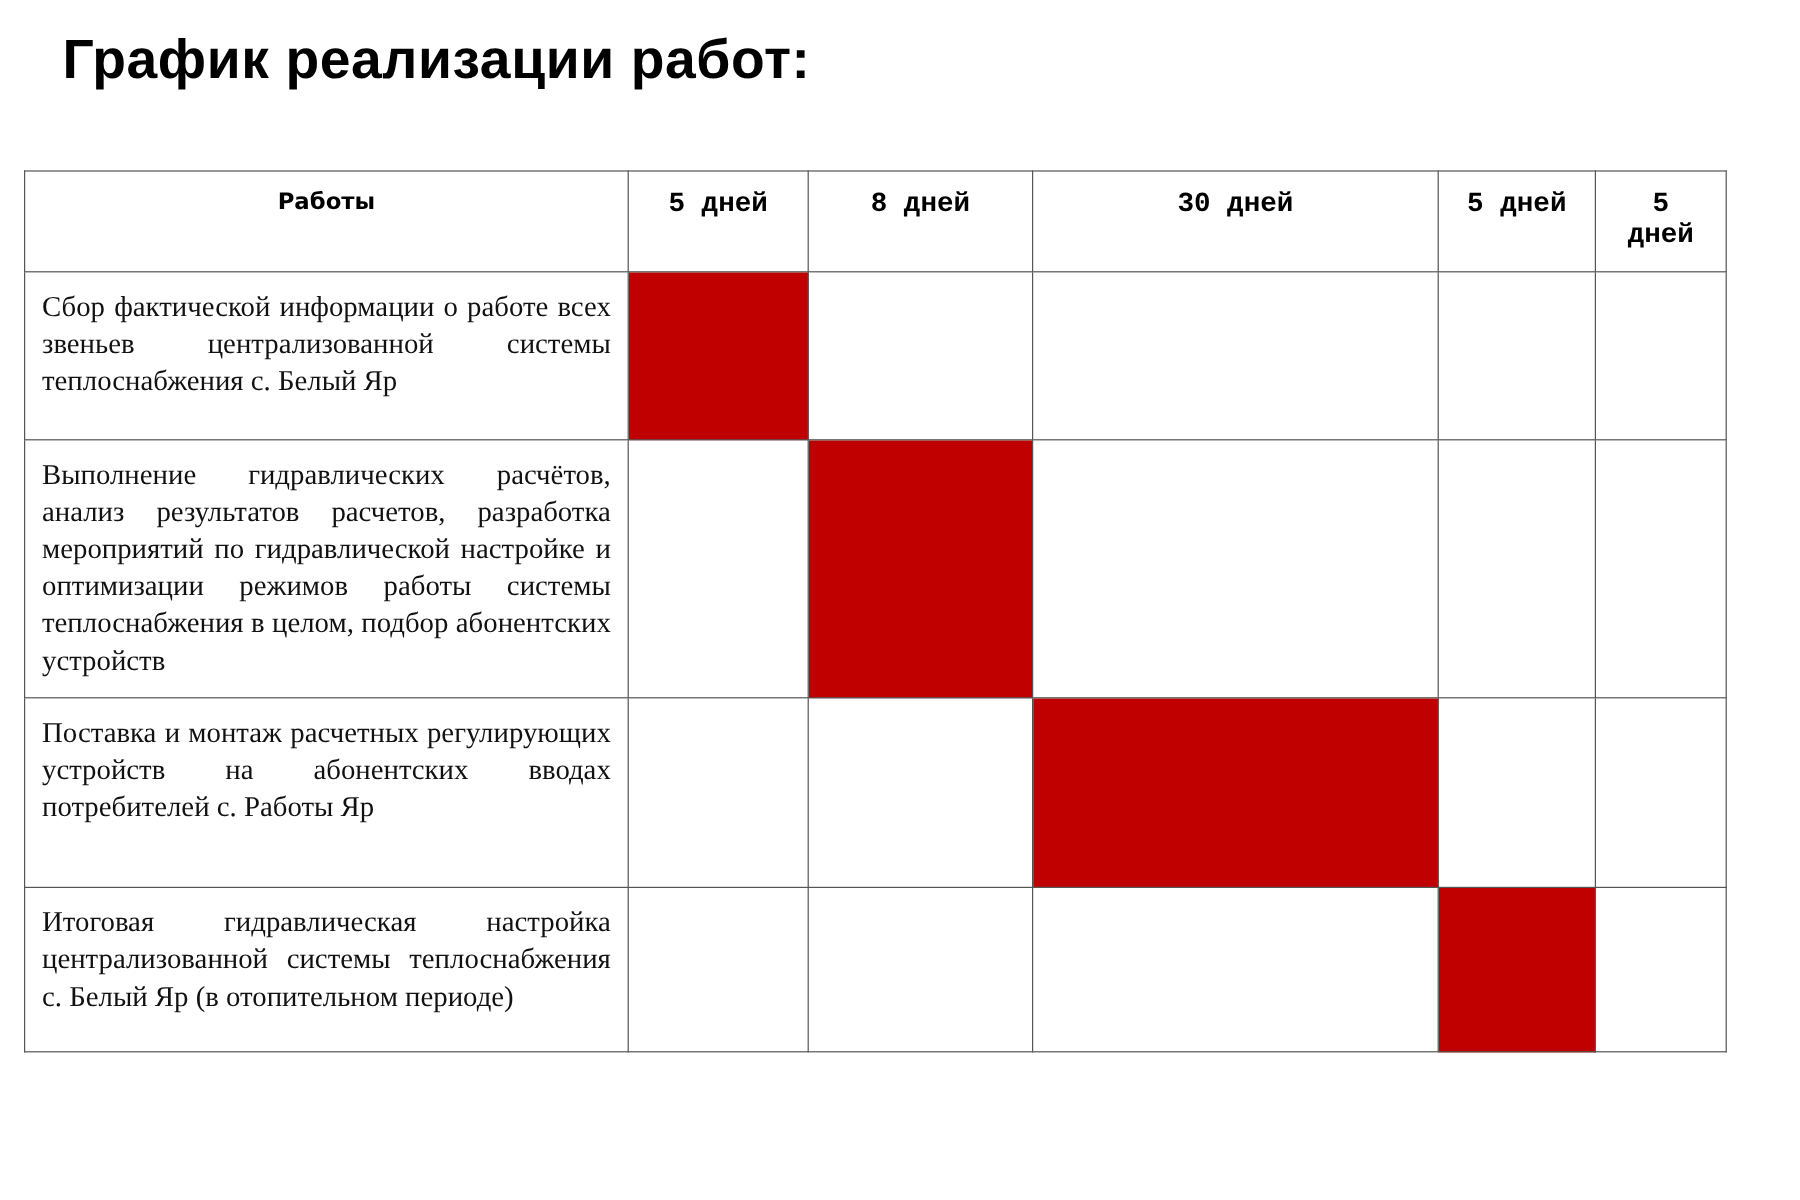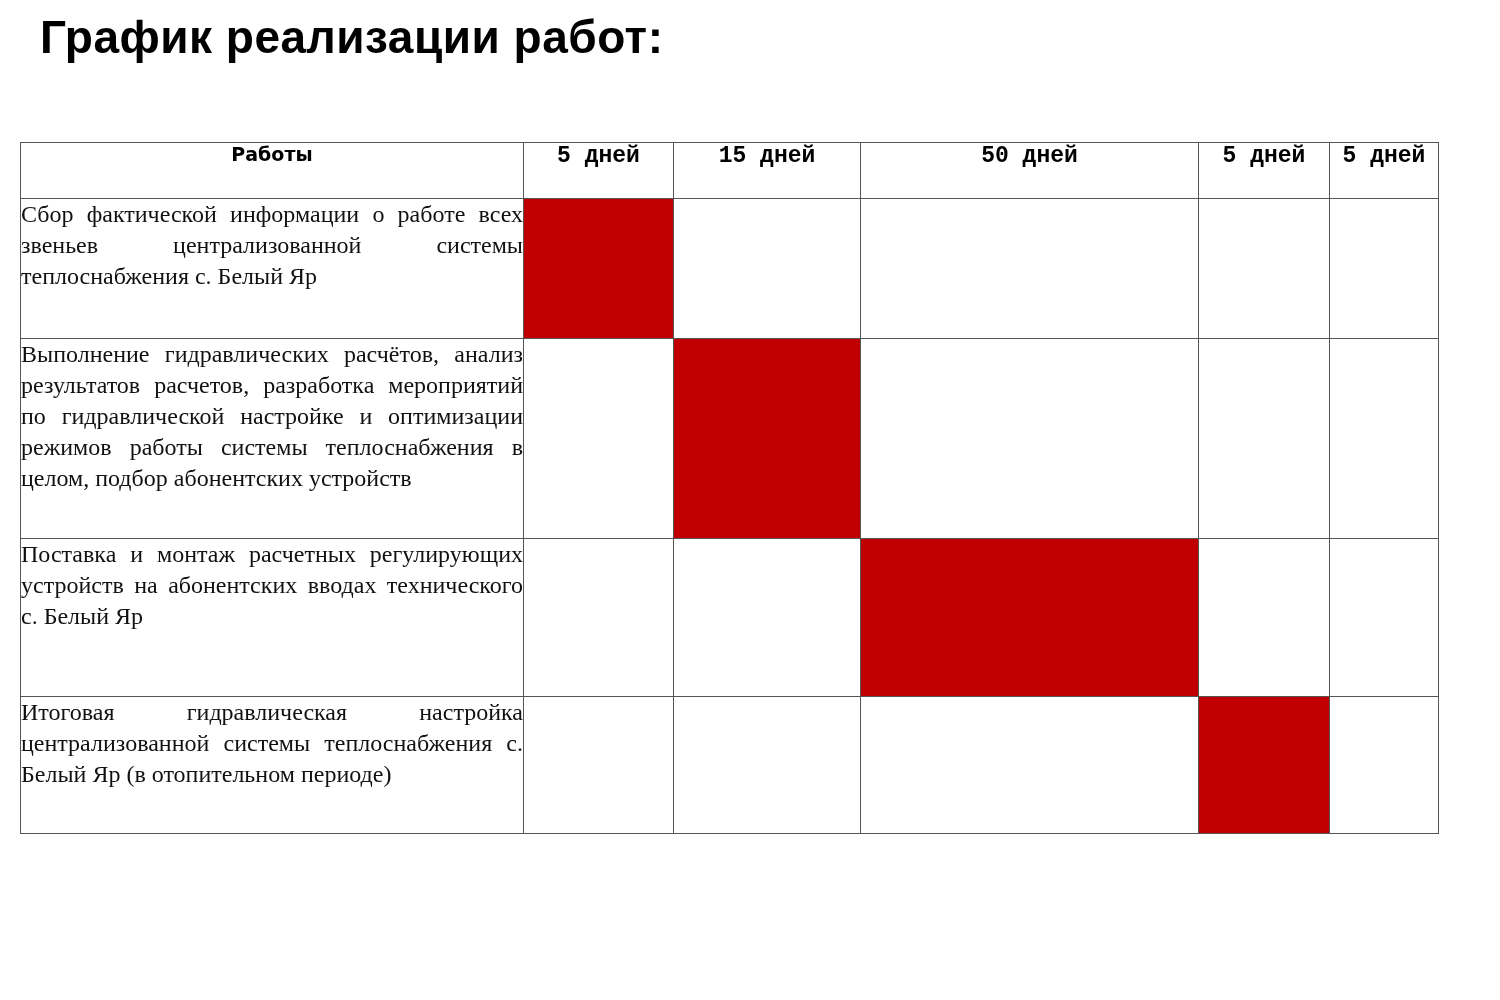--- a/index.html
+++ b/index.html
@@ -1,28 +1,28 @@
 <!DOCTYPE html>
 <html><head>
 <meta charset="utf-8">
 <style>
   html, body { margin: 0; padding: 0; background: #ffffff; }
   body { width: 1500px; height: 1000px; position: relative; overflow: hidden; }
   .title {
     position: absolute; left: 36px; top: 6px;
     font-family: "Liberation Sans", sans-serif; font-weight: bold;
-    font-size: 46px; color: #000; letter-spacing: 0.5px; margin: 4px;
+    font-size: 46px; color: #000; letter-spacing: 0.5px; margin: 16px;
   }
   table.gantt {
     position: absolute; left: 20px; top: 142px;
     border-collapse: collapse; table-layout: fixed;
     width: 1418px;
   }
   table.gantt th, table.gantt td {
-    border: 1.5px solid #555; padding: 0; vertical-align: top;
+    border: 1.5px solid #555; padding: 14px; vertical-align: top;
   }
   th.works-head {
     font-family: "DejaVu Sans", sans-serif; font-weight: bold; font-size: 19px;
     text-align: center; vertical-align: middle; height: 55px; padding-top: 4px;
   }
   th.period-head {
     font-family: Liberation Mono, monospace; font-weight: bold; font-size: 23px;
     text-align: center; vertical-align: top; padding-top: 6px;
   }
   td.task {
@@ -44,22 +44,22 @@
     <col style="width:150px">
     <col style="width:187px">
     <col style="width:338px">
     <col style="width:131px">
     <col style="width:109px">
   </colgroup>
   <thead>
     <tr>
       <th class="works-head">Работы</th>
       <th class="period-head">5 дней</th>
-      <th class="period-head">15 дней</th>
-      <th class="period-head">50 дней</th>
+      <th class="period-head">8 дней</th>
+      <th class="period-head">30 дней</th>
       <th class="period-head">5 дней</th>
       <th class="period-head">5 дней</th>
     </tr>
   </thead>
   <tbody>
     <tr style="height:140px">
       <td class="task">Сбор фактической информации о работе всех звеньев централизованной системы теплоснабжения с. Белый Яр</td>
       <td class="bar-on" style="background: rgb(192, 0, 0);"></td>
       <td class="bar-off"></td>
       <td class="bar-off"></td>
@@ -68,21 +68,21 @@
     </tr>
     <tr style="height:200px">
       <td class="task">Выполнение гидравлических расчётов, анализ результатов расчетов, разработка мероприятий по гидравлической настройке и оптимизации режимов работы системы теплоснабжения в целом, подбор абонентских устройств</td>
       <td class="bar-off"></td>
       <td class="bar-on" style="background: rgb(192, 0, 0);"></td>
       <td class="bar-off"></td>
       <td class="bar-off"></td>
       <td class="bar-off"></td>
     </tr>
     <tr style="height:158px">
-      <td class="task">Поставка и монтаж расчетных регулирующих устройств на абонентских вводах технического с. Белый Яр</td>
+      <td class="task">Поставка и монтаж расчетных регулирующих устройств на абонентских вводах потребителей с. Работы Яр</td>
       <td class="bar-off"></td>
       <td class="bar-off"></td>
       <td class="bar-on" style="background: rgb(192, 0, 0);"></td>
       <td class="bar-off"></td>
       <td class="bar-off"></td>
     </tr>
     <tr style="height:137px">
       <td class="task">Итоговая гидравлическая настройка централизованной системы теплоснабжения с. Белый Яр (в отопительном периоде)</td>
       <td class="bar-off"></td>
       <td class="bar-off"></td>

